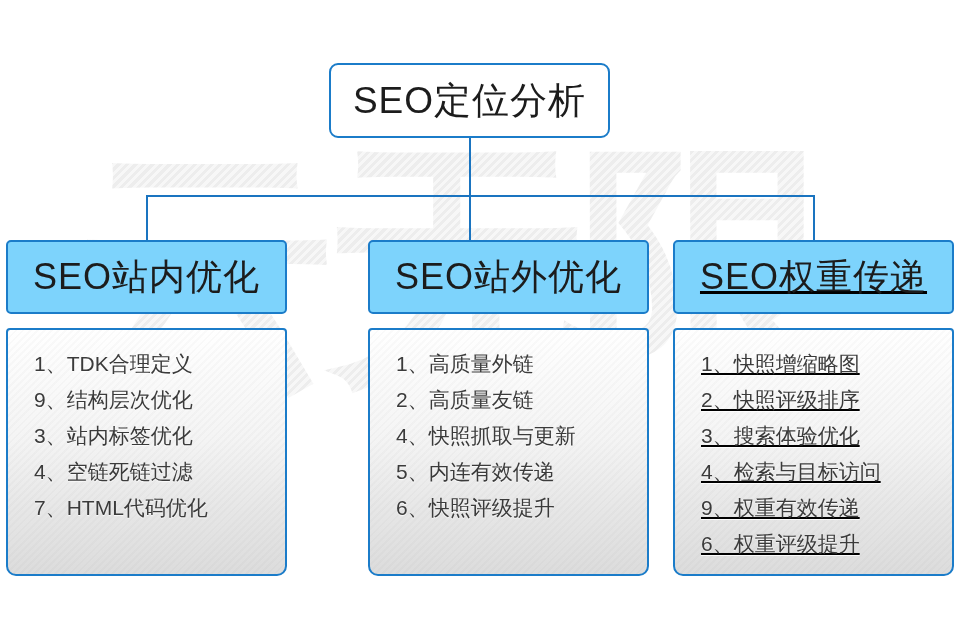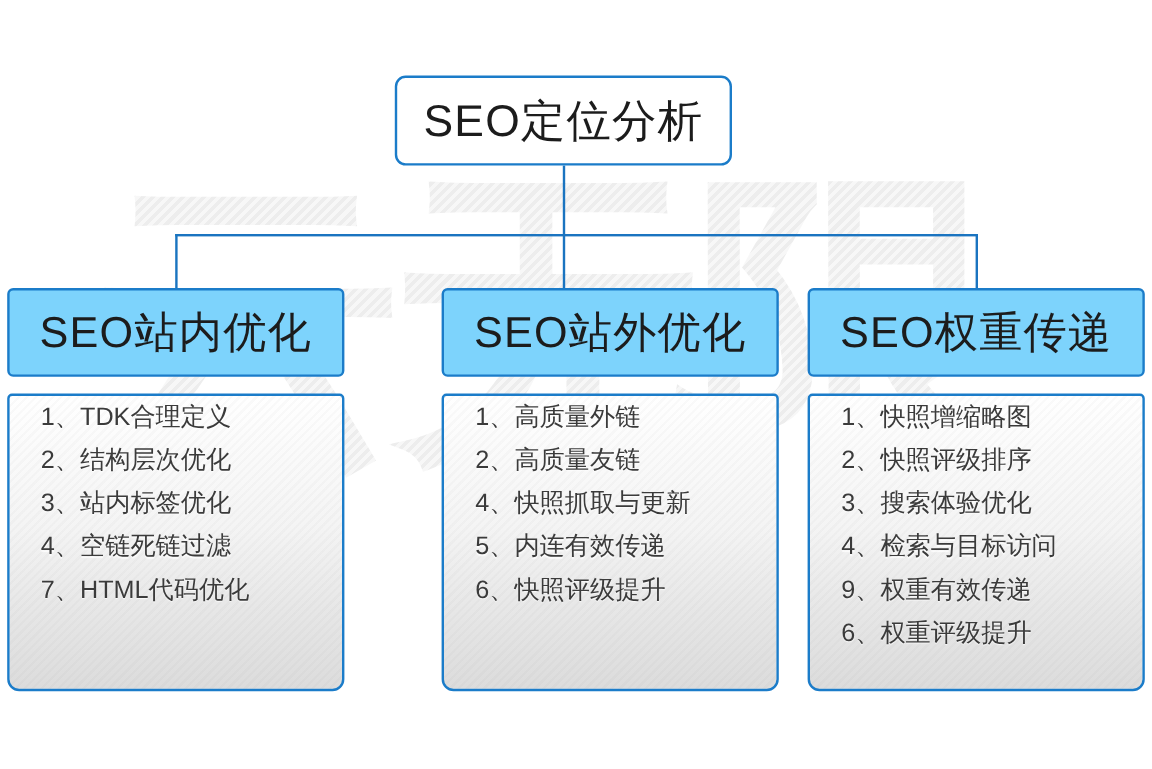--- a/index.html
+++ b/index.html
@@ -75,34 +75,34 @@
   
   .col-panel {
     position: absolute; top: 328px;
     width: 281px; height: 248px;
     box-sizing: border-box;
     border: 2px solid #1b7cc9;
     border-radius: 4px 4px 10px 10px;
     background:
       repeating-linear-gradient(135deg, rgba(0,0,0,0.018) 0 2px, rgba(255,255,255,0) 2px 5px),
       linear-gradient(#ffffff 0%, #f4f4f4 45%, #e6e6e6 75%, #dcdcdc 100%);
-    padding: 0 0 0 26px;
+    padding: 16px 0 0 26px;
     z-index: 2;
   }
   .list-item {
     font-size: 21px;
     line-height: 36px;
     color: #3b3b3b;
     text-shadow: 0 1px 1px rgba(255,255,255,0.85);
     white-space: nowrap;
   }
 
   .x-col1 { left: 6px; }
   .x-col2 { left: 330px; margin-left: 38px; }
-  .x-col3 { left: 673px; }
+  .x-col3 { left: 673px; text-decoration: underline; }
 </style>
 </head>
 <body>
 
 <div class="stage">
 
   <div class="watermark">云无限</div>
 
   <div class="layer">
 
@@ -114,21 +114,21 @@
 
     <div class="root-box">
       <span class="title-text">SEO定位分析</span>
     </div>
 
     <div class="col-header x-col1">
       <span class="title-text">SEO站内优化</span>
     </div>
     <div class="col-panel x-col1">
       <div class="list-item">1、TDK合理定义</div>
-      <div class="list-item">2、结构层次优化</div>
+      <div class="list-item">9、结构层次优化</div>
       <div class="list-item">3、站内标签优化</div>
       <div class="list-item">4、空链死链过滤</div>
       <div class="list-item">7、HTML代码优化</div>
     </div>
 
     <div class="col-header x-col2">
       <span class="title-text">SEO站外优化</span>
     </div>
     <div class="col-panel x-col2">
       <div class="list-item">1、高质量外链</div>

